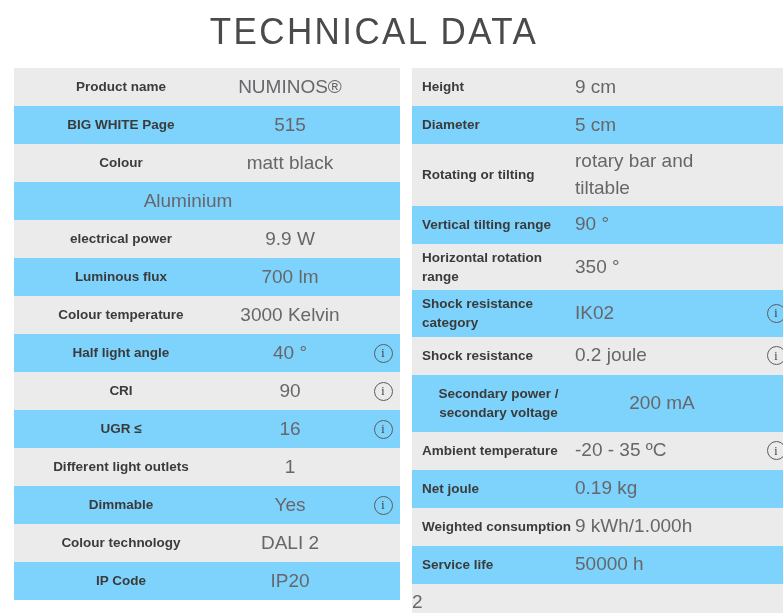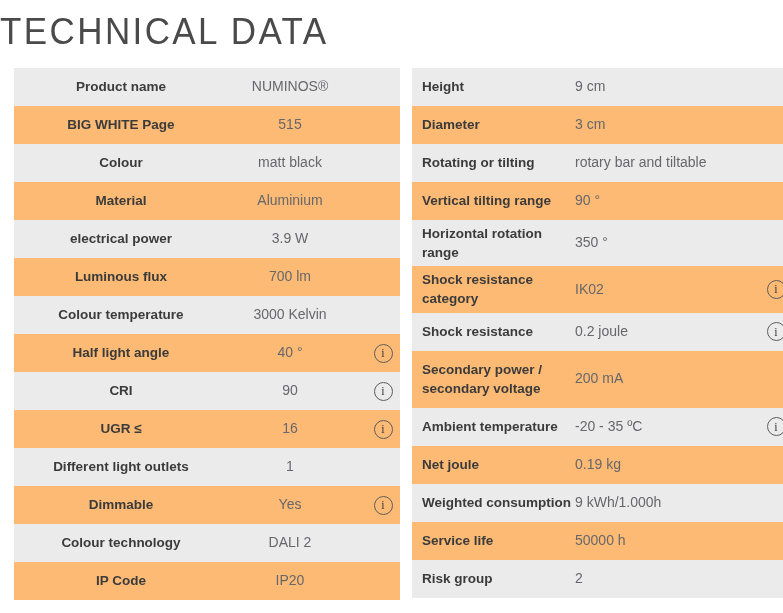--- a/index.html
+++ b/index.html
@@ -24,21 +24,21 @@
 
   
   .title-wrap {
     position: absolute;
     top: 0;
     left: 0;
     width: 748px;
     height: 62px;
     display: flex;
     align-items: center;
-    justify-content: flex-start;
+    justify-content: center;
   }
   .title {
     font-family: "Liberation Sans", sans-serif;
     font-size: 35px;
     font-weight: 300;
     letter-spacing: 2.4px;
     color: #4a4a4a;
     white-space: nowrap;
     transform: scaleY(1.05);
     transform-origin: right center;
@@ -71,39 +71,40 @@
     display: flex;
     align-items: center;
     box-sizing: border-box;
     min-height: 38px;
     padding: 4px 0;
   }
   .row.stripe {
     background: #ebebeb;
   }
   .row.plain {
-    background: #fdba74;
+    background: #7dd3fc;
   }
   .row.tall {
     min-height: 57px;
+    text-align: center;
   }
 
   .cell-label {
     font-size: 13.5px;
     font-weight: 600;
     color: #3b3b3b;
     line-height: 1.42;
     padding-left: 10px;
     box-sizing: border-box;
   }
   .col-left .cell-label { width: 204px; }
   .col-right .cell-label { width: 163px; }
 
   .cell-value {
-    font-size: 14px;
+    font-size: 19px;
     font-weight: 400;
     color: #67676b;
     line-height: 1.42;
     flex: 1;
     padding-right: 4px;
   }
 
   .info-slot {
     width: 34px;
     flex: 0 0 34px;
@@ -157,27 +158,26 @@
           <div class="cell-label">BIG WHITE Page</div>
           <div class="cell-value">515</div>
           <div class="info-slot"></div>
         </div>
         <div class="row stripe">
           <div class="cell-label">Colour</div>
           <div class="cell-value">matt black</div>
           <div class="info-slot"></div>
         </div>
         <div class="row plain">
-          <div class="cell-label">Material</div>
           <div class="cell-value">Aluminium</div>
           <div class="info-slot"></div>
         </div>
         <div class="row stripe">
           <div class="cell-label">electrical power</div>
-          <div class="cell-value">3.9 W</div>
+          <div class="cell-value">9.9 W</div>
           <div class="info-slot"></div>
         </div>
         <div class="row plain">
           <div class="cell-label">Luminous flux</div>
           <div class="cell-value">700 lm</div>
           <div class="info-slot"></div>
         </div>
         <div class="row stripe">
           <div class="cell-label">Colour temperature</div>
           <div class="cell-value">3000 Kelvin</div>
@@ -236,21 +236,21 @@
         </div>
       </div>
     <div class="col col-right" id="right-col">
         <div class="row stripe">
           <div class="cell-label">Height</div>
           <div class="cell-value">9 cm</div>
           <div class="info-slot"></div>
         </div>
         <div class="row plain">
           <div class="cell-label">Diameter</div>
-          <div class="cell-value">3 cm</div>
+          <div class="cell-value">5 cm</div>
           <div class="info-slot"></div>
         </div>
         <div class="row stripe">
           <div class="cell-label">Rotating or tilting</div>
           <div class="cell-value">rotary bar and tiltable</div>
           <div class="info-slot"></div>
         </div>
         <div class="row plain">
           <div class="cell-label">Vertical tilting range</div>
           <div class="cell-value">90 °</div>
@@ -302,20 +302,19 @@
           <div class="cell-label">Weighted consumption</div>
           <div class="cell-value">9 kWh/1.000h</div>
           <div class="info-slot"></div>
         </div>
         <div class="row plain">
           <div class="cell-label">Service life</div>
           <div class="cell-value">50000 h</div>
           <div class="info-slot"></div>
         </div>
         <div class="row stripe">
-          <div class="cell-label">Risk group</div>
           <div class="cell-value">2</div>
           <div class="info-slot"></div>
         </div>
       </div>
   </div>
 
 </div>
 
 </body></html>

